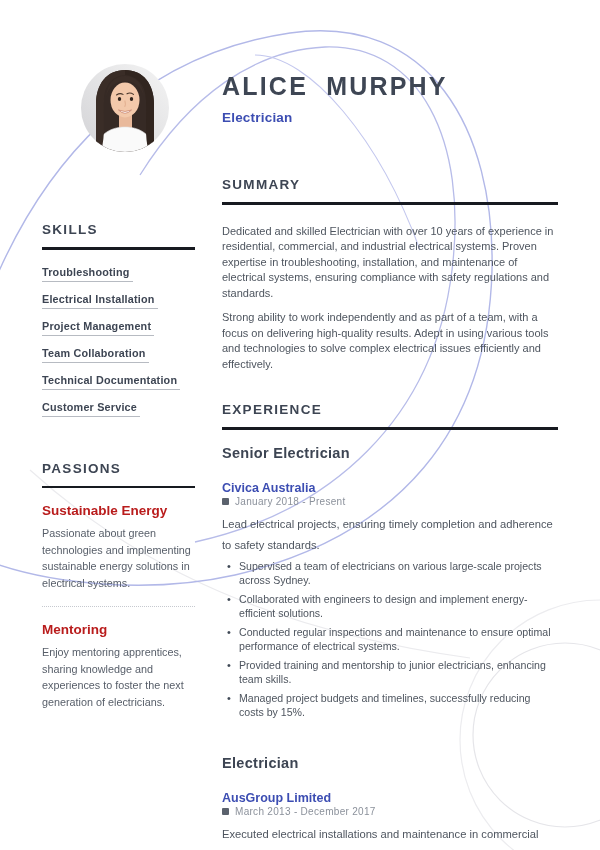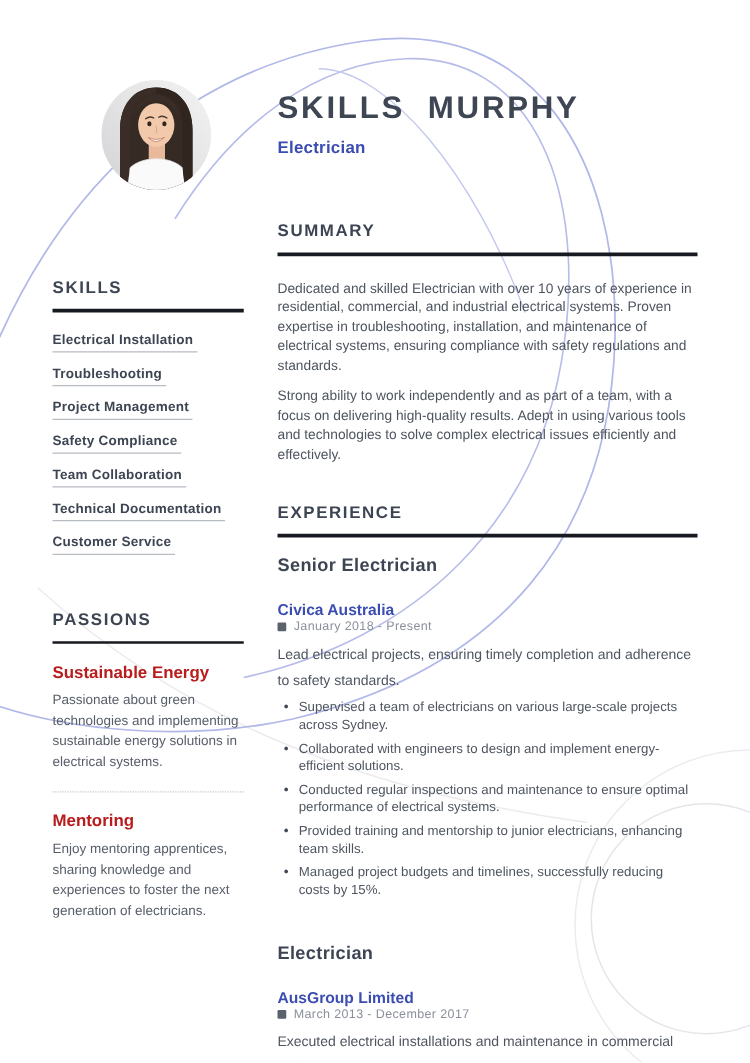--- a/index.html
+++ b/index.html
@@ -111,35 +111,34 @@
       <path d="M35.5,31 q3.5,-2.4 6.5,-0.6" stroke="#4a372c" stroke-width="1.1" fill="none" stroke-linecap="round"></path>
       <path d="M52.5,30.4 q-3.5,-2.4 -6.5,-0.6" stroke="#4a372c" stroke-width="1.1" fill="none" stroke-linecap="round"></path>
       <ellipse cx="38.5" cy="35" rx="1.7" ry="2" fill="#33261f"></ellipse>
       <ellipse cx="50.5" cy="35" rx="1.7" ry="2" fill="#33261f"></ellipse>
       <path d="M44,37 q1,4 0,5.5" stroke="#dca687" stroke-width="0.8" fill="none" stroke-linecap="round"></path>
       <path d="M37.5,46 Q44,52.5 50.5,46 Q44,49 37.5,46 Z" fill="#ffffff" stroke="#c4806c" stroke-width="0.7"></path>
     </svg>
   </div>
 
   <div class="header-text">
-    <div class="name">SKILLS MURPHY</div>
+    <div class="name">ALICE MURPHY</div>
     <div class="job-title">Electrician</div>
   </div>
 
   <div class="col-left">
 
 
     <div class="skills-block">
       <div class="sec-heading">SKILLS</div>
       <div class="rule"></div>
       <div class="skills-list">
+        <div class="skill-item"><span class="skill-text">Troubleshooting</span></div>
         <div class="skill-item"><span class="skill-text">Electrical Installation</span></div>
-        <div class="skill-item"><span class="skill-text">Troubleshooting</span></div>
         <div class="skill-item"><span class="skill-text">Project Management</span></div>
-        <div class="skill-item"><span class="skill-text">Safety Compliance</span></div>
         <div class="skill-item"><span class="skill-text">Team Collaboration</span></div>
         <div class="skill-item"><span class="skill-text">Technical Documentation</span></div>
         <div class="skill-item"><span class="skill-text">Customer Service</span></div>
       </div>
     </div>
 
     <div class="passions-block">
       <div class="sec-heading">PASSIONS</div>
       <div class="rule"></div>
       <div class="passion-item">

